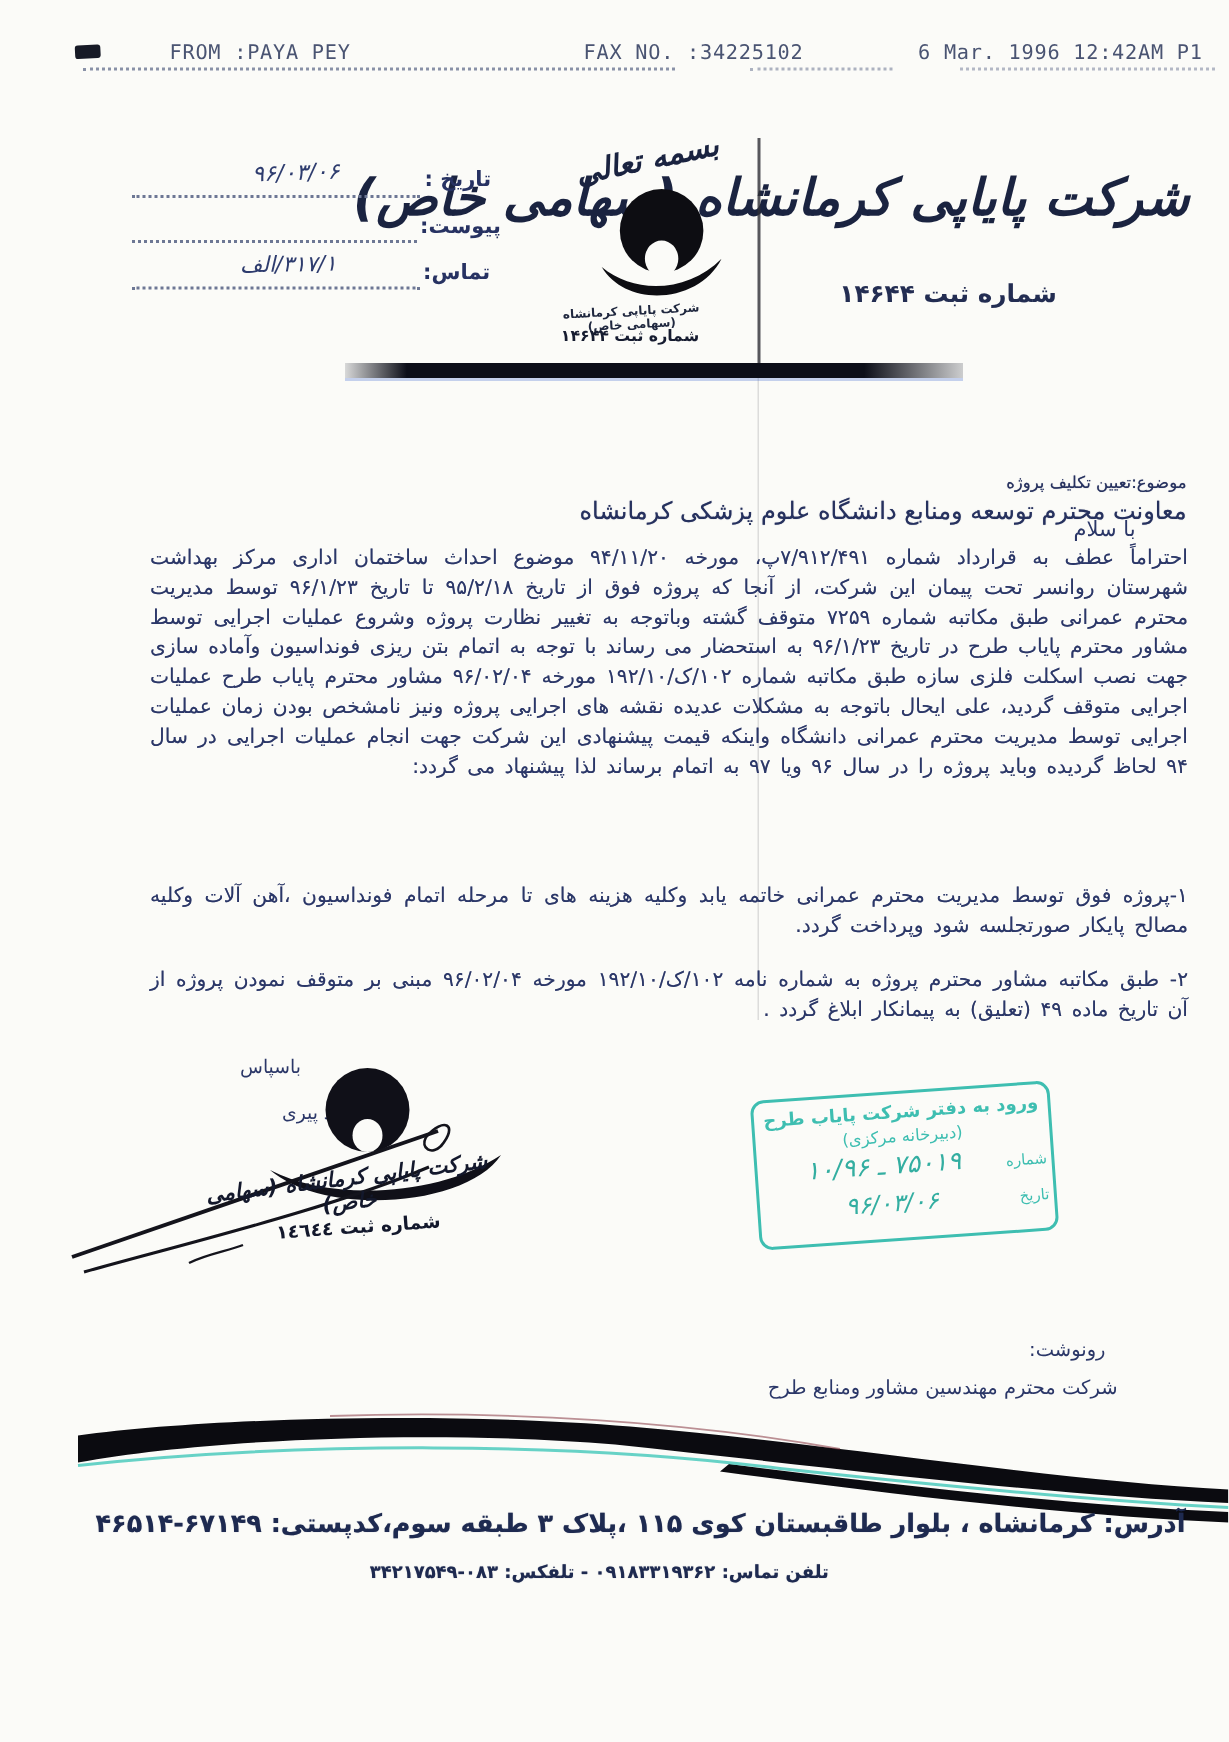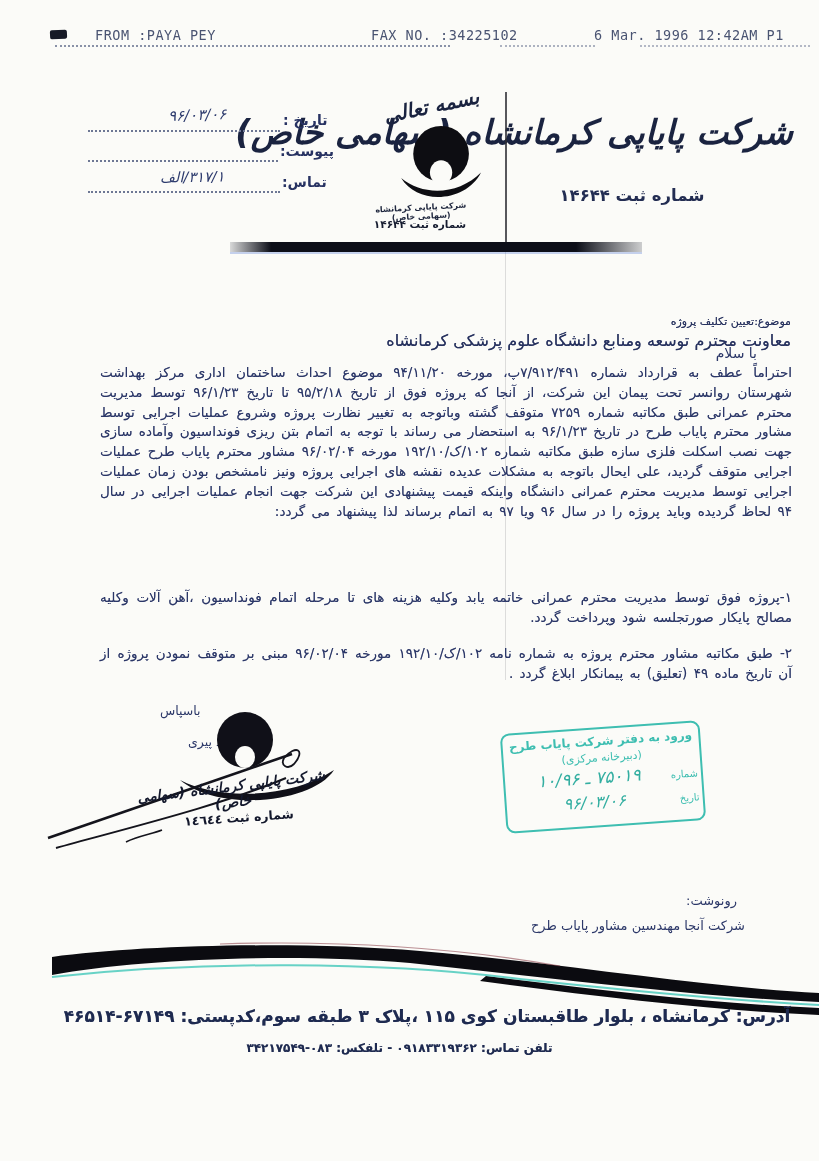--- a/index.html
+++ b/index.html
@@ -1,20 +1,20 @@
 <!DOCTYPE html>
 <html lang="fa"><head>
 <meta charset="utf-8">
 <style>
   html,body{margin:0;padding:0;}
   body{width:819px;height:1161px;position:relative;background:#fbfbf8;overflow:hidden;
        font-family:"DejaVu Sans",sans-serif;}
   .abs{position:absolute;}
   .rtl{direction:rtl;unicode-bidi:plaintext;}
-  .mono{font-family:"DejaVu Sans Mono",monospace;color:#4a5472;font-size:13.5px;letter-spacing:.5px;}
+  .mono{font-family:"DejaVu Sans Mono",monospace;color:#4a5472;font-size:13.5px;letter-spacing:.5px;margin-left:18px;}
   .dotline{border-top:2px dotted #6d7794;height:0;}
   .hand{color:#2e3c6e;font-style:italic;}
   .calli{font-weight:bold;font-style:italic;color:#1a2340;}
   .justify{text-align:justify;direction:rtl;}
   .stamp-teal{color:#2eb9ab;}
   .meta-label{font-size:14px;font-weight:bold;color:#273262;}
   .body-text{font-size:13.5px;line-height:19.8px;color:#2b3768;word-spacing:2px;text-shadow:0 0 .4px rgba(43,55,104,.55);}
   .footer-line{font-weight:bold;color:#1e2a50;text-align:center;direction:rtl;text-shadow:0 0 .5px rgba(30,42,80,.6);}
 </style>
 </head>
@@ -81,21 +81,21 @@
 <div class="abs" style="left:503px;top:727px;width:196px;height:96px;border:2.5px solid #2eb9ab;border-radius:9px;transform:rotate(-4deg);opacity:.92;">
   <div class="abs stamp-teal rtl" style="left:0;top:5px;width:100%;text-align:center;font-size:12px;font-weight:bold;">ورود به دفتر شرکت پایاب طرح</div>
   <div class="abs stamp-teal rtl" style="left:0;top:22px;width:100%;text-align:center;font-size:11px;">(دبیرخانه مرکزی)</div>
   <div class="abs stamp-teal rtl" style="right:3px;top:45px;font-size:10px;">شماره</div>
   <div class="abs rtl" style="left:8px;top:38px;width:152px;text-align:center;font-size:17px;font-style:italic;color:#23a89a;">۷۵۰۱۹ ـ ۱۰/۹۶</div>
   <div class="abs stamp-teal rtl" style="right:3px;top:69px;font-size:10px;">تاریخ</div>
   <div class="abs rtl" style="left:28px;top:63px;width:120px;text-align:center;font-size:16px;font-style:italic;color:#23a89a;">۹۶/۰۳/۰۶</div>
 </div>
 
 <div class="abs rtl" style="right:82px;top:893px;font-size:13px;color:#2b3768;">رونوشت:</div>
-<div class="abs rtl" style="right:74px;top:918px;font-size:13px;color:#2b3768;">شرکت آنجا مهندسین مشاور پایاب طرح</div>
+<div class="abs rtl" style="right:74px;top:918px;font-size:13px;color:#2b3768;">شرکت محترم مهندسین مشاور ومنابع طرح</div>
 
 <svg class="abs" style="left:0;top:935px;" width="819" height="82" viewBox="0 0 819 82">
   <path d="M52,22 C140,10 300,6 420,16 C560,28 700,52 819,58 L819,67 C700,62 560,44 410,28 C290,18 140,24 52,40 Z" fill="#0b0b10"></path>
   <path d="M480,46 C600,62 720,76 819,80 L819,73 C720,69 604,56 486,41 Z" fill="#0b0b10"></path>
   <path d="M52,42 C200,26 380,26 520,44 C650,58 740,66 819,70" stroke="#35c4b5" stroke-width="2" fill="none" opacity=".75"></path>
   <path d="M220,9 C340,5 460,13 560,31" stroke="#7c2330" stroke-width="1.2" fill="none" opacity=".5"></path>
 </svg>
 
 <div class="abs footer-line" style="left:45px;right:10px;top:1006px;font-size:17px;">آدرس: کرمانشاه ، بلوار طاقبستان کوی ۱۱۵ ،پلاک ۳ طبقه سوم،کدپستی: ۶۷۱۴۹-۴۶۵۱۴</div>
 <div class="abs footer-line" style="left:0;right:20px;top:1041px;font-size:12px;">تلفن تماس:  ۰۹۱۸۳۳۱۹۳۶۲  - تلفکس: ۰۸۳-۳۴۲۱۷۵۴۹</div>

